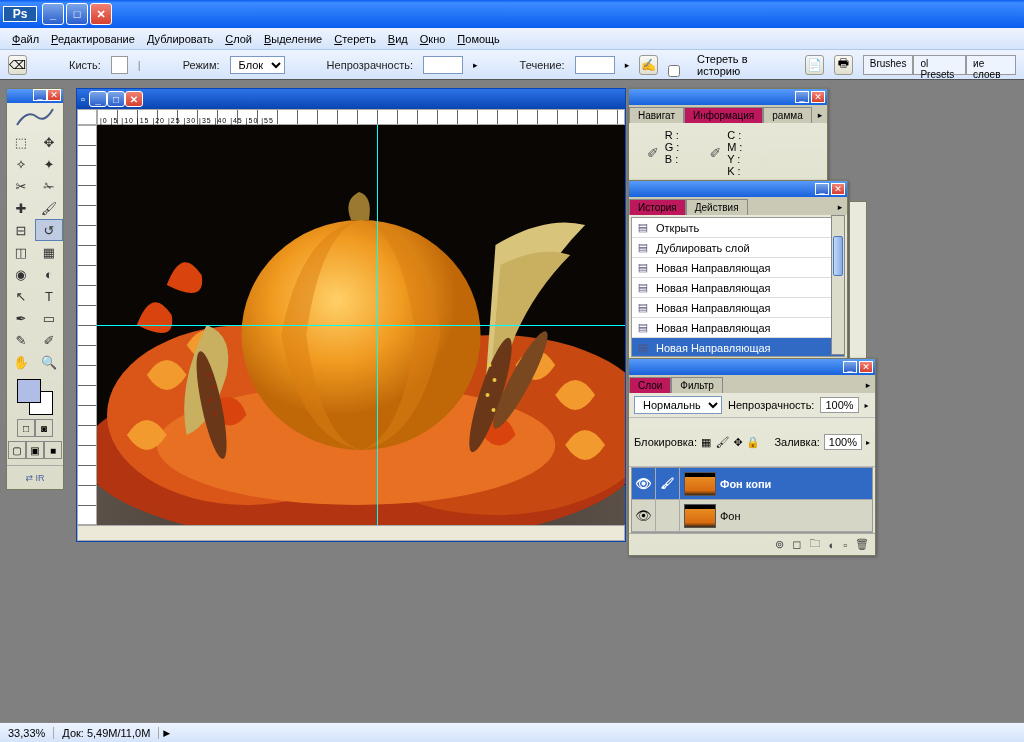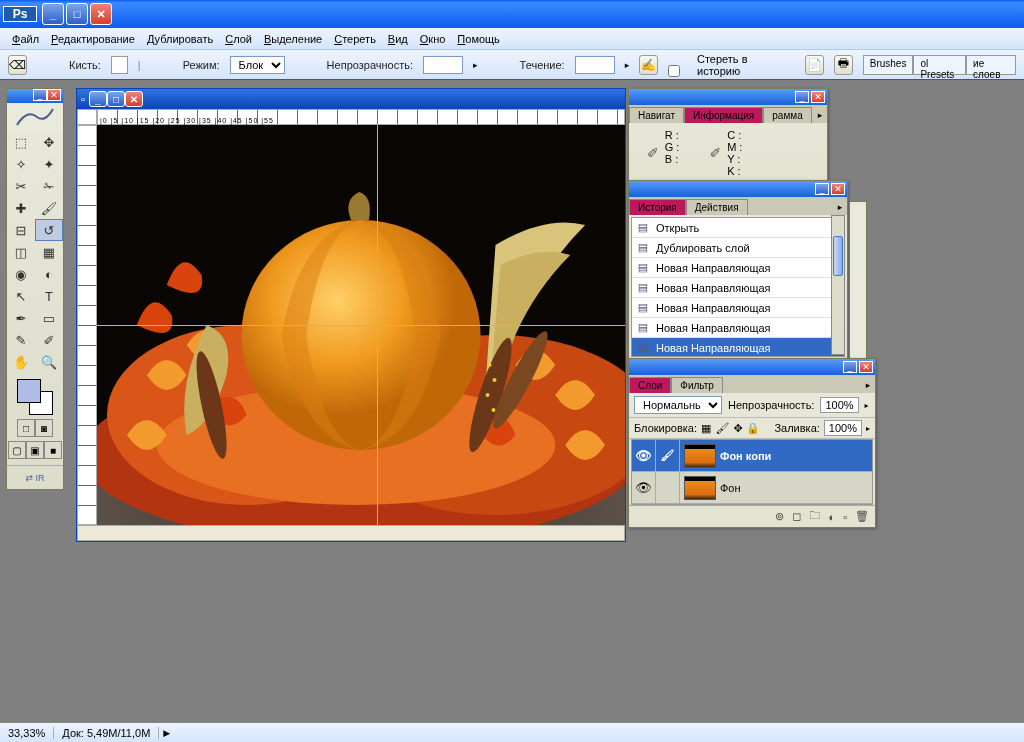--- a/index.html
+++ b/index.html
@@ -73,21 +73,21 @@
 .hist-list { max-height:140px; overflow:hidden; background:#fff; border:1px solid #999; margin:2px; }
 .hist-item { display:flex; align-items:center; height:20px; padding:0 4px; border-bottom:1px solid #ddd; gap:6px; font-size:11px; }
 .hist-item.sel { background:#316ac5; color:#fff; }
 .hist-icon { width:14px; height:14px; display:flex; align-items:center; justify-content:center; font-size:11px; color:#557; }
 .hist-foot { height:20px; display:flex; justify-content:flex-end; align-items:center; gap:8px; padding:0 6px; border-top:1px solid #aaa; }
 .hist-scroll { position:absolute; right:2px; top:34px; bottom:24px; width:14px; background:#dcdccb; border:1px solid #888; }
 .hist-scroll .thumb { position:absolute; left:1px; right:1px; top:20px; height:40px; background:linear-gradient(to right,#c6d8f8,#85aee8); border:1px solid #4977c8; border-radius:2px; }
 
 .layers-panel { left:628px; top:358px; width:248px; }
 .layers-controls { display:flex; align-items:center; gap:6px; padding:3px 5px; font-size:10px; }
-.layers-lock { display:flex; align-items:center; gap:4px; padding:2px 5px; font-size:10px; border-top:1px solid #bbb; border-bottom:1px solid #bbb; }
+.layers-lock { display:flex; align-items:center; gap:4px; padding:16px 5px; font-size:10px; border-top:1px solid #bbb; border-bottom:1px solid #bbb; }
 .layer-list { background:#d6d6c6; border:1px solid #999; margin:0 2px; }
 .layer-row { display:flex; align-items:center; height:32px; border-bottom:1px solid #aaa; }
 .layer-row.sel { background:#316ac5; color:#fff; font-weight:bold; }
 .layer-eye { width:24px; height:100%; display:flex; align-items:center; justify-content:center; border-right:1px solid #aaa; font-size:13px; }
 .layer-link { width:24px; height:100%; display:flex; align-items:center; justify-content:center; border-right:1px solid #aaa; font-size:11px; }
 .layer-thumb { width:32px; height:24px; margin:0 4px; border:1px solid #555; background:linear-gradient(to bottom,#000 0%,#000 20%,#e88a20 20%,#d96c10 80%,#3a2810 100%); }
 .layers-foot { height:22px; display:flex; justify-content:flex-end; align-items:center; gap:8px; padding:0 6px; border-top:1px solid #aaa; font-size:12px; color:#444; }
 
 .statusbar { position:absolute; bottom:0; left:0; right:0; height:20px; background:linear-gradient(to bottom,#eef4fe,#d5e4fb); border-top:1px solid #888; display:flex; align-items:center; font-size:11px; }
 .status-seg { padding:0 8px; border-right:1px solid #aaa; }

